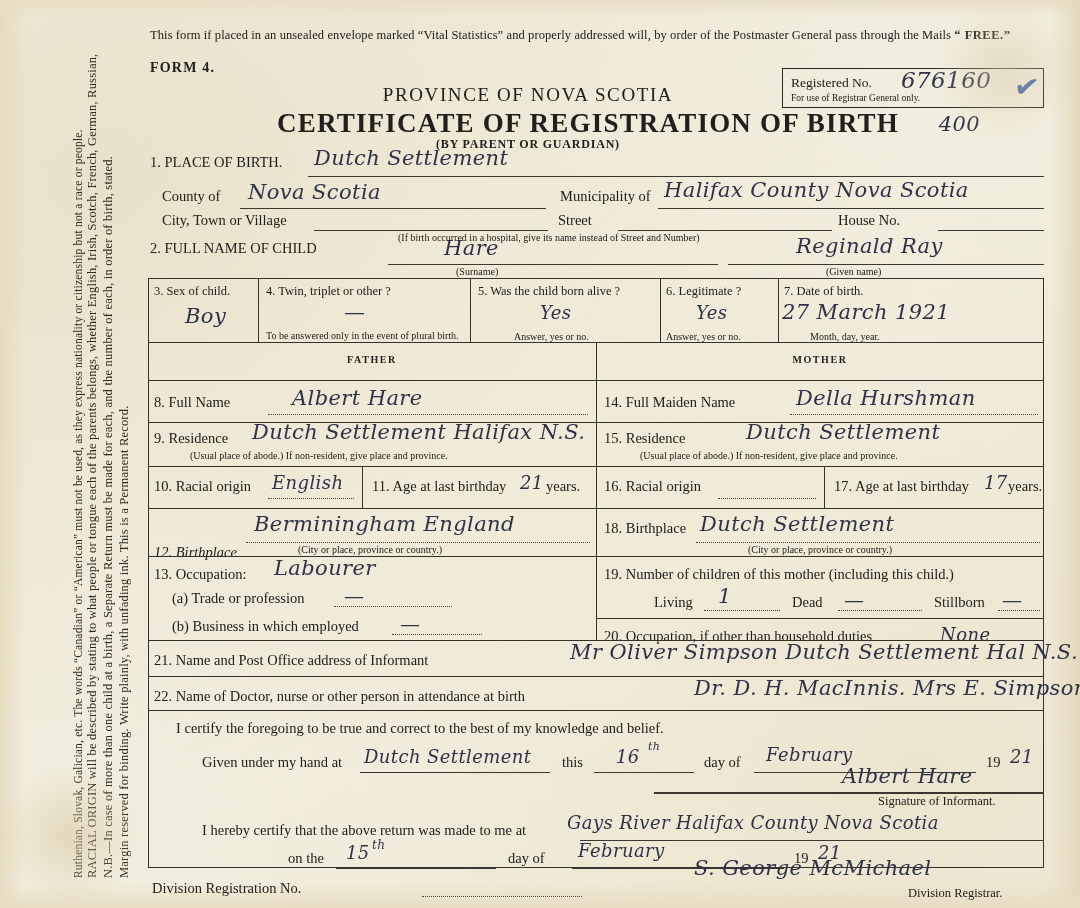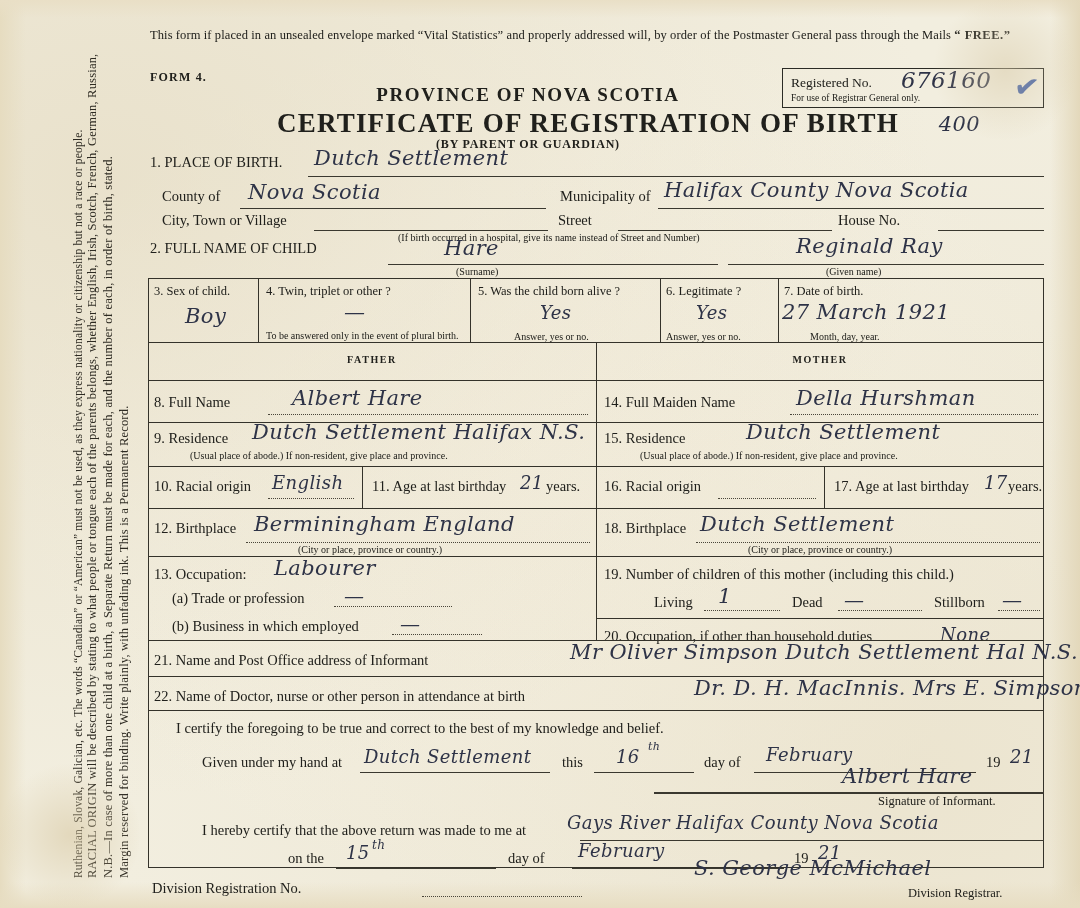--- a/index.html
+++ b/index.html
@@ -76,31 +76,31 @@
   .note-top {
     font-size: 12.5px;
     line-height: 1.25;
     letter-spacing: 0.1px;
   }
   .note-top .free {
     font-weight: bold;
     letter-spacing: 0.5px;
   }
   .form4 {
-    font-size: 12px;
+    font-size: 14px;
     font-weight: bold;
     letter-spacing: 1.2px;
-    margin-top: 20px;
+    margin-top: 10px;
   }
   .prov {
     text-align: center;
     font-size: 19px;
     letter-spacing: 1.6px;
     margin-top: 6px;
-    font-weight: bold;
+    font-weight: normal;
   }
   .cert-title {
     text-align: center;
     font-size: 27px;
     letter-spacing: 1.2px;
     margin-top: 4px;
     font-weight: bold;
   }
   .byparent {
     text-align: center;
@@ -325,21 +325,21 @@
 
     <div class="lbl" style="left:6px; top:450px;">10. Racial origin</div>
     <div class="dots" style="left:120px; top:470px; width:86px;"></div>
     <div class="hw sm" style="position:absolute; left:124px; top:444px;">English</div>
     <div class="vline" style="left:214px; top:438px; height:42px;"></div>
     <div class="lbl" style="left:224px; top:450px;">11. Age at last birthday</div>
     <div class="hw sm" style="position:absolute; left:372px; top:444px;">21</div>
     <div class="lbl" style="left:398px; top:450px;">years.</div>
     <div class="hline" style="left:0px; top:480px; width:448px;"></div>
 
-    <div class="lbl" style="left:6px; top:492px;">12. Birthplace</div>
+    <div class="lbl" style="left:6px; top:516px;font-style:italic;">12. Birthplace</div>
     <div class="dots" style="left:98px; top:514px; width:344px;"></div>
     <div class="hw" style="position:absolute; left:106px; top:484px;">Berminingham England</div>
     <div class="lbl xs" style="left:150px; top:516px;">(City or place, province or country.)</div>
     <div class="hline" style="left:0px; top:528px; width:448px;"></div>
 
     <div class="lbl" style="left:6px; top:538px;">13. Occupation:</div>
     <div class="hw" style="position:absolute; left:126px; top:528px;">Labourer</div>
     <div class="lbl" style="left:24px; top:562px;">(a) Trade or profession</div>
     <div class="dots" style="left:186px; top:578px; width:118px;"></div>
     <div class="hw dash-mark" style="left:196px; top:556px;">—</div>

